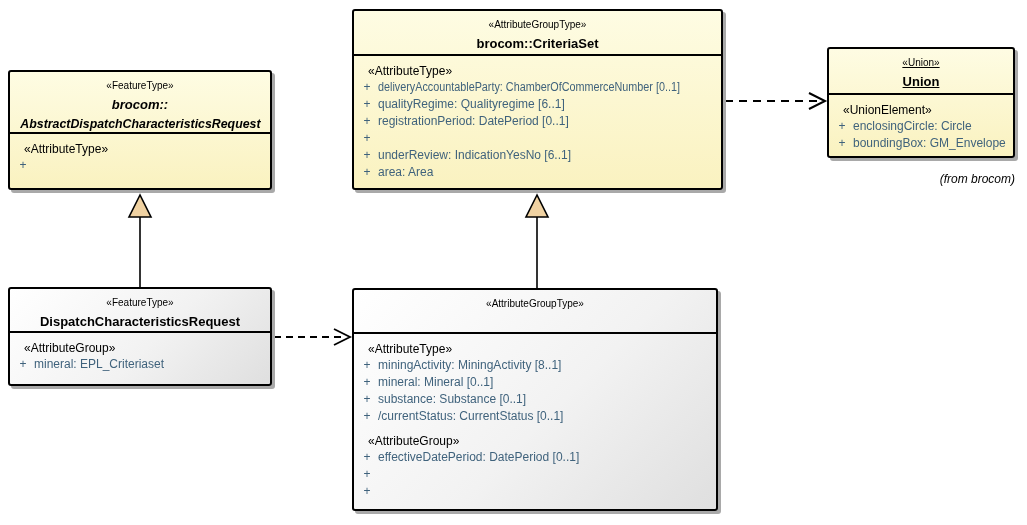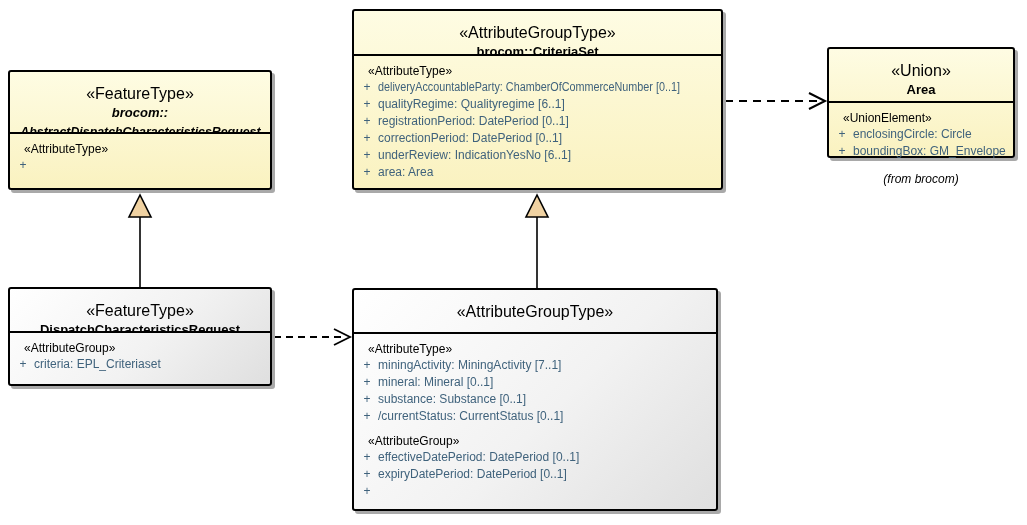--- a/index.html
+++ b/index.html
@@ -19,21 +19,21 @@
   }
   .uml-class.yellow{background:linear-gradient(180deg,#fefce3 0%,#faf2c0 100%);}
   .uml-class.grey{background:linear-gradient(135deg,#ffffff 0%,#f2f2f2 55%,#dfdfdf 100%);}
   .hdr{
     box-sizing:border-box;
     text-align:center;
     border-bottom:2px solid #000000;
     padding-top:4px;
     overflow:hidden;
   }
-  .hdr .st{font-size:16px;line-height:19px;color:#000;margin-top:8px;}
+  .hdr .st{font-size:10px;line-height:19px;color:#000;}
   .hdr .nm{font-size:13px;line-height:19px;font-weight:bold;color:#000;white-space:nowrap;}
   .hdr .it{font-style:italic;}
   .fit{display:inline-block;transform:scaleX(0.95);transform-origin:50% 50%;}
   .cbody{padding:5px 18px 0 2px;}
   .sec{font-size:12px;line-height:16px;color:#000;padding-left:12px;margin-top:2px;white-space:nowrap;}
   .attr-row{display:flex;font-size:12px;line-height:17px;color:#3f627c;white-space:nowrap;}
   .attr-row .vis{flex:0 0 22px;text-align:center;}
   .attr-row .atxt{flex:0 1 auto;}
   .squeeze{transform:scaleX(0.90);transform-origin:0 50%;}
   .gap{margin-top:8px;}
@@ -96,96 +96,94 @@
       <div class="attr-row">
         <span class="vis">+</span>
         <span class="atxt">qualityRegime: Qualityregime [6..1]</span>
       </div>
       <div class="attr-row">
         <span class="vis">+</span>
         <span class="atxt">registrationPeriod: DatePeriod [0..1]</span>
       </div>
       <div class="attr-row">
         <span class="vis">+</span>
-        <span class="atxt">correctionPeriod: DatePeriod [0..1]</span>
       </div>
       <div class="attr-row">
         <span class="vis">+</span>
         <span class="atxt">underReview: IndicationYesNo [6..1]</span>
       </div>
       <div class="attr-row">
         <span class="vis">+</span>
         <span class="atxt">area: Area</span>
       </div>
     </div>
   </div>
 
   <div class="uml-class yellow" style="left:827px;top:47px;width:188px;height:111px;">
-    <div class="hdr" style="height:54px;">
+    <div class="hdr" style="height:46px;text-decoration:underline;">
       <div class="st">«Union»</div>
-      <div class="nm">Area</div>
+      <div class="nm">Union</div>
     </div>
     <div class="cbody">
       <div class="sec">«UnionElement»</div>
       <div class="attr-row">
         <span class="vis">+</span>
         <span class="atxt">enclosingCircle: Circle</span>
       </div>
       <div class="attr-row">
         <span class="vis">+</span>
         <span class="atxt">boundingBox: GM_Envelope</span>
       </div>
     </div>
   </div>
-  <div class="note" style="left:827px;top:172px;width:188px;">(from brocom)</div>
+  <div class="note" style="left:827px;top:172px;width:188px;text-align:right;">(from brocom)</div>
 
   <div class="uml-class grey" style="left:8px;top:287px;width:264px;height:99px;">
     <div class="hdr" style="height:44px;">
       <div class="st">«FeatureType»</div>
       <div class="nm">DispatchCharacteristicsRequest</div>
     </div>
     <div class="cbody">
       <div class="sec">«AttributeGroup»</div>
       <div class="attr-row">
         <span class="vis">+</span>
-        <span class="atxt">criteria: EPL_Criteriaset</span>
+        <span class="atxt">mineral: EPL_Criteriaset</span>
       </div>
     </div>
   </div>
 
   <div class="uml-class grey" style="left:352px;top:288px;width:366px;height:223px;">
     <div class="hdr" style="height:44px;">
       <div class="st">«AttributeGroupType»</div>
     </div>
     <div class="cbody">
       <div class="sec">«AttributeType»</div>
       <div class="attr-row">
         <span class="vis">+</span>
-        <span class="atxt">miningActivity: MiningActivity [7..1]</span>
+        <span class="atxt">miningActivity: MiningActivity [8..1]</span>
       </div>
       <div class="attr-row">
         <span class="vis">+</span>
         <span class="atxt">mineral: Mineral [0..1]</span>
       </div>
       <div class="attr-row">
         <span class="vis">+</span>
         <span class="atxt">substance: Substance [0..1]</span>
       </div>
       <div class="attr-row">
         <span class="vis">+</span>
         <span class="atxt">/currentStatus: CurrentStatus [0..1]</span>
       </div>
       <div class="sec gap">«AttributeGroup»</div>
       <div class="attr-row">
         <span class="vis">+</span>
         <span class="atxt">effectiveDatePeriod: DatePeriod [0..1]</span>
       </div>
       <div class="attr-row">
         <span class="vis">+</span>
-        <span class="atxt">expiryDatePeriod: DatePeriod [0..1]</span>
       </div>
       <div class="attr-row">
         <span class="vis">+</span>
       </div>
     </div>
   </div>
 
 </div>
 
 </body></html>

